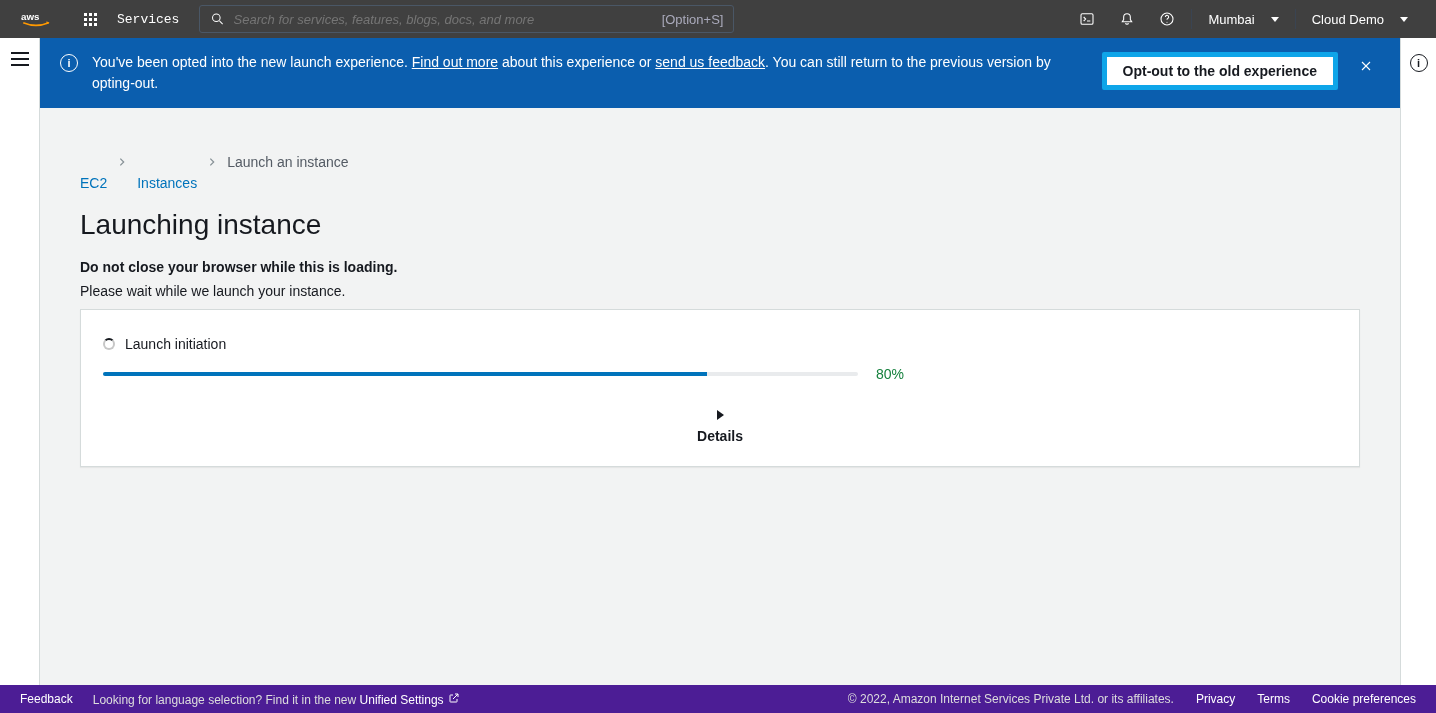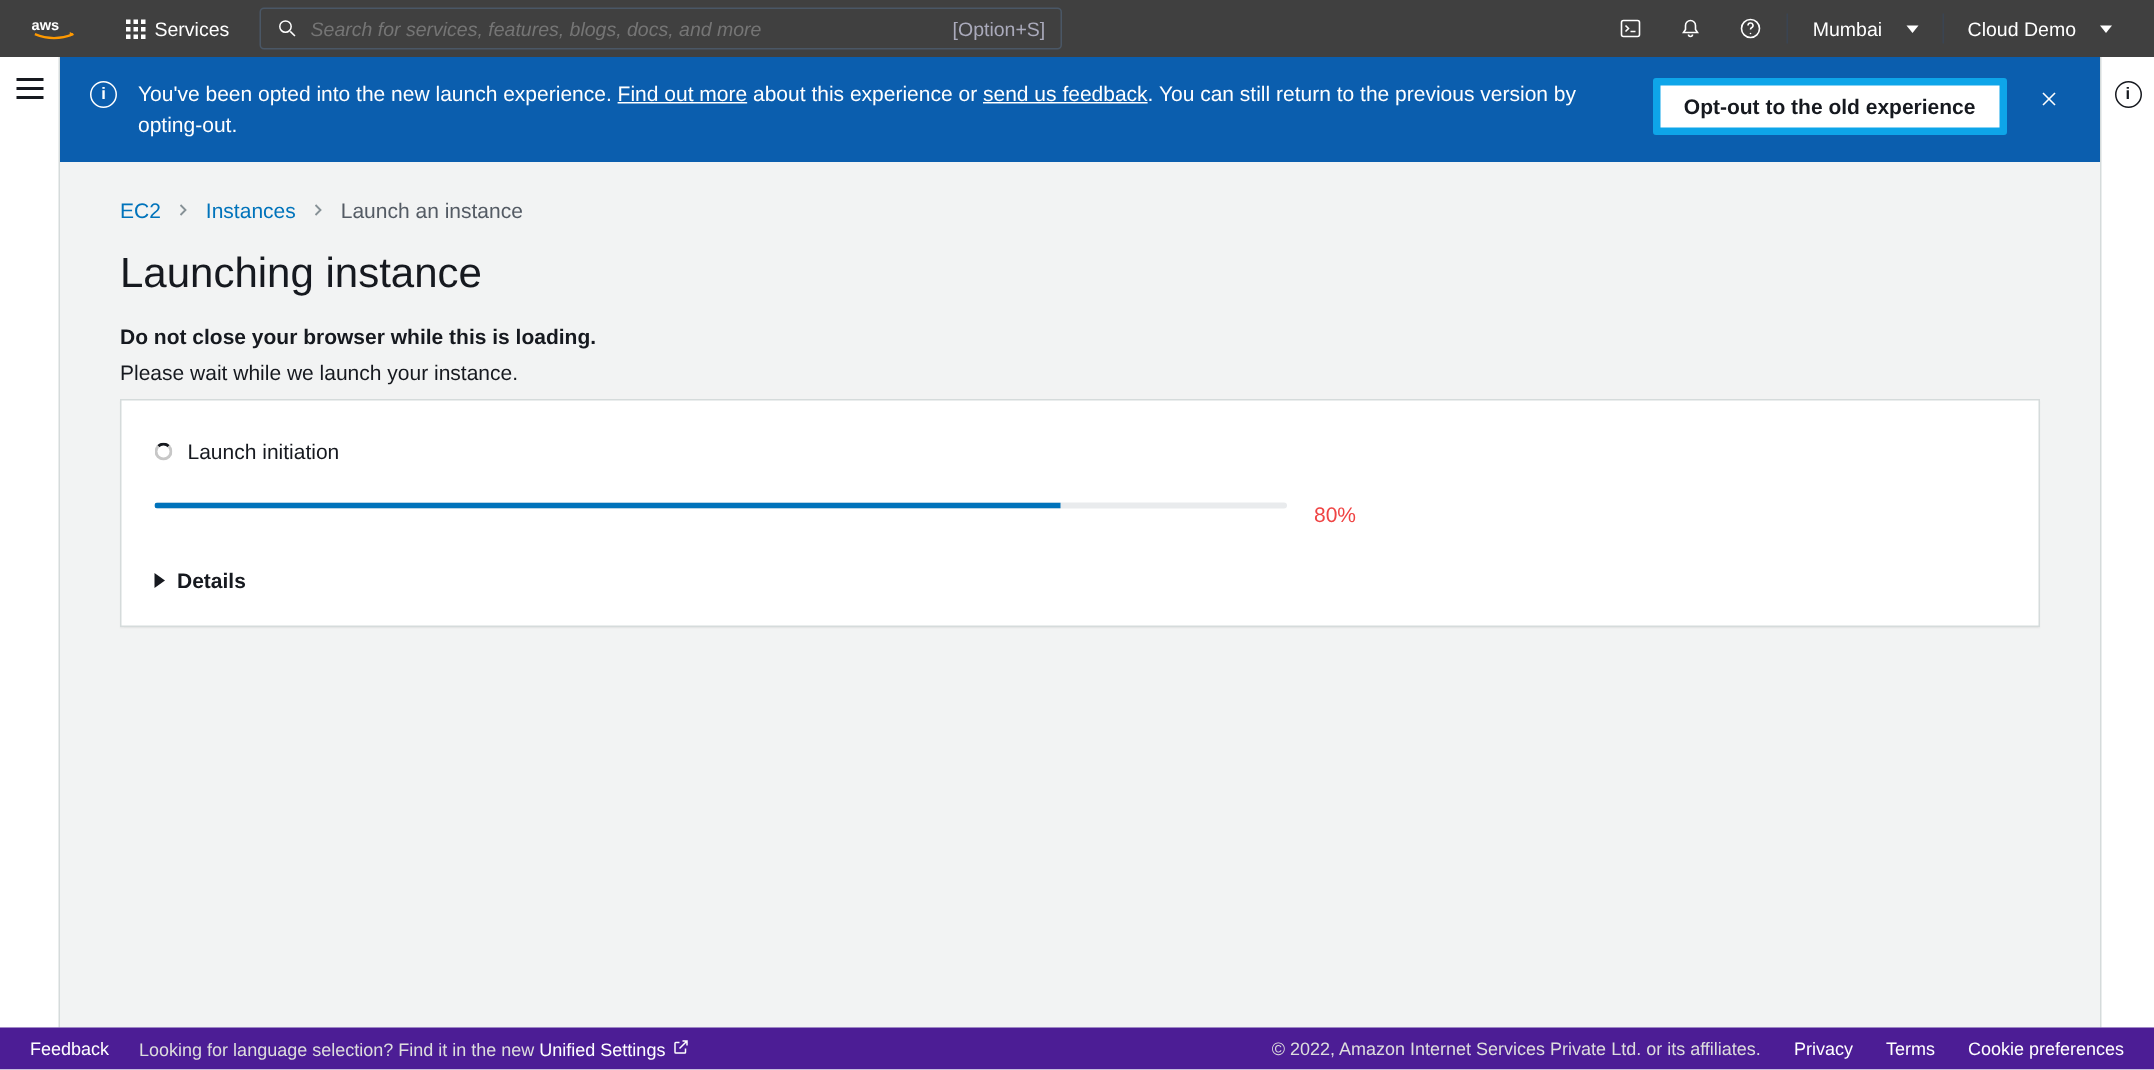--- a/index.html
+++ b/index.html
@@ -28,24 +28,25 @@
   }
   .aws-logo {
     display: flex;
     align-items: center;
     margin-right: 18px;
   }
   .aws-logo svg { height: 18px; }
   .services-link {
     display: flex;
     align-items: center;
-    gap: 6px;
+    gap: 20px;
     font-size: 13px;
     cursor: pointer;
     padding: 0 10px;
+    font-family: Liberation Mono, monospace;
   }
   .services-grid-icon {
     display: grid;
     grid-template-columns: repeat(3, 3px);
     grid-template-rows: repeat(3, 3px);
     gap: 2px;
   }
   .services-grid-icon span { background: #fff; width: 3px; height: 3px; }
   .search-wrap {
     margin-left: 10px;
@@ -162,21 +163,21 @@
   .content {
     padding: 24px 40px;
     flex:1;
     overflow:auto;
   }
   .breadcrumb {
     display:flex; align-items:center; gap:10px;
     font-size:14px;
     margin-bottom:18px;
   }
-  .breadcrumb a { color:#0073bb; text-decoration:none; cursor:pointer;}
+  .breadcrumb a { color:#0073bb; text-decoration:none; cursor:pointer;margin-top:43px;}
   .breadcrumb .sep { color:#879196; }
   .breadcrumb .current { color:#545b64; }
 
   h1.page-title { font-size:28px; font-weight:400; margin-bottom:18px; color:#16191f;}
   .subtext { font-size:14px; margin-bottom:8px; color:#16191f;}
   .subtext.bold { font-weight:700; }
 
   .panel {
     background:#fff;
     border:1px solid #d5dbdb;
@@ -188,26 +189,27 @@
   .spinner {
     width:12px;height:12px;border:2px solid #c7c7c7;border-top-color:#16191f;
     border-radius:50%;
   }
   .step-label { font-size:14px; }
   .progress-row { display:flex; align-items:center; gap:18px; margin-bottom:28px;}
   .progress-track {
     flex:0 0 755px; max-width:755px; height:4px; background:#e9ebed; border-radius:2px; overflow:hidden;
   }
   .progress-fill { height:100%; background:#0073bb; }
-  .progress-pct { font-size:14px; color:#ef4444;margin-top:12px; }
+  .progress-pct { font-size:14px; color:#15803d; }
 
   .details-toggle {
     display:flex; align-items:center; gap:8px;
     font-size:14px; font-weight:700;
     cursor:pointer;
+    flex-direction:column;
   }
   .triangle-right {
     width:0;height:0;
     border-top:5px solid transparent;
     border-bottom:5px solid transparent;
     border-left:7px solid #16191f;
   }
 
   
   .footer {

